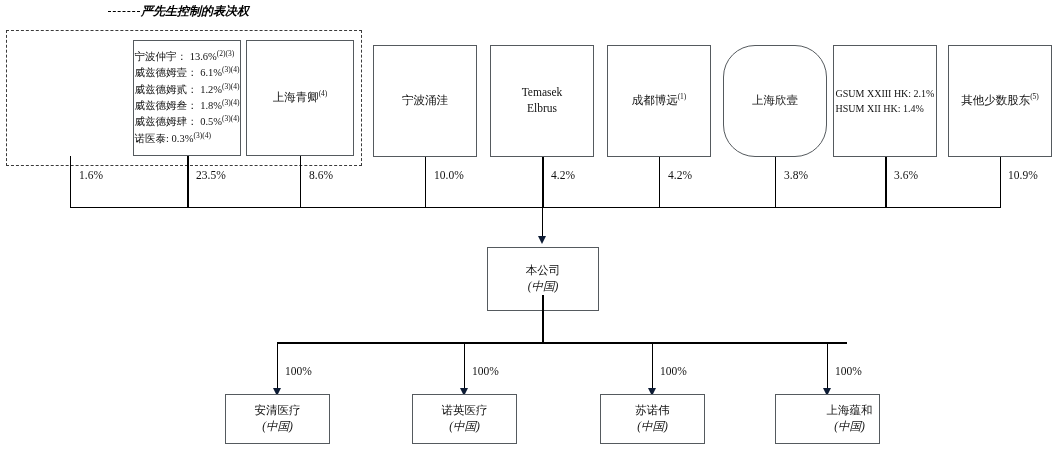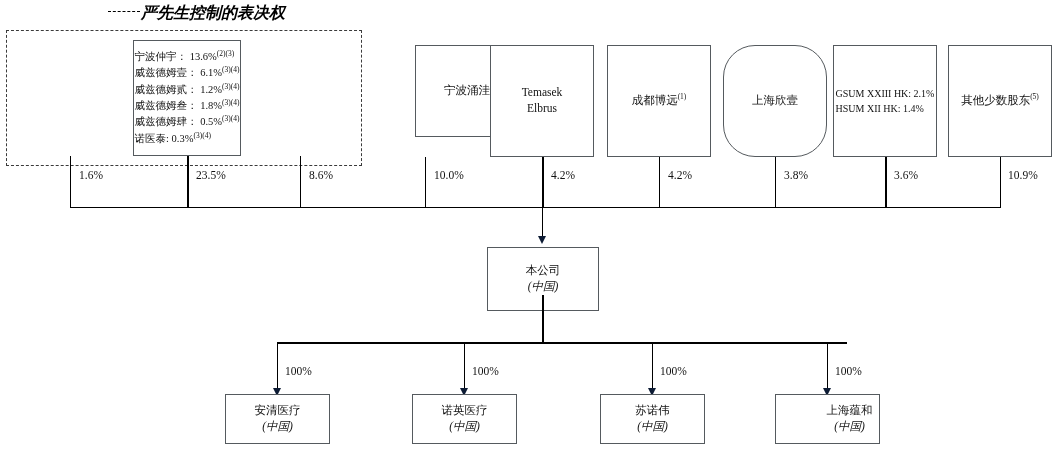--- a/index.html
+++ b/index.html
@@ -62,21 +62,21 @@
     width: 1.8px;
   }
   .pct {
     position: absolute;
     font-size: 11.5px;
     color: #111111;
     white-space: nowrap;
   }
   .caption {
     position: absolute;
-    font-size: 16px;
+    font-size: 12px;
     font-style: italic;
     font-weight: bold;
     white-space: nowrap;
     color: #000000;
   }
   .leader {
     position: absolute;
     border-top: 1.6px dashed #000000;
     height: 0;
   }
@@ -142,22 +142,27 @@
         <span class="nm">威兹德姆肆：</span>
         <span class="vl">0.5%</span><sup>(3)(4)</sup>
       </span>
       <span class="shareline">
         <span class="nm">诺医泰:</span>
         <span class="vl">0.3%</span><sup>(3)(4)</sup>
       </span>
     </div>
   </div>
 
-
-  <div class="box" style="left:373px; top:45px; width:104px; height:92px;margin-left:42px;">
+  <div class="box" style="left:246px; top:40px; width:108px; height:116px;">
+    <div class="inner">
+      <span>上海青卿</span><sup>(4)</sup>
+    </div>
+  </div>
+
+  <div class="box" style="left:373px; top:45px; width:104px; height:112px;">
     <div class="inner">
       <span>宁波涌洼</span>
     </div>
   </div>
 
   <div class="box" style="left:490px; top:45px; width:104px; height:112px;">
     <div class="inner">
       <span style="display:inline-block; max-width:72px;">Temasek Elbrus</span>
     </div>
   </div>

